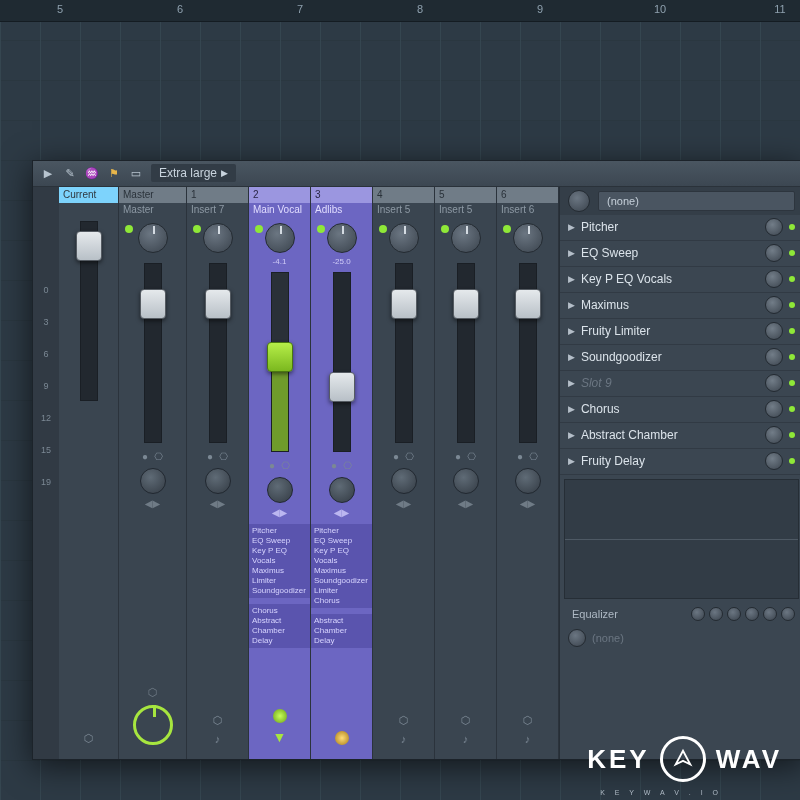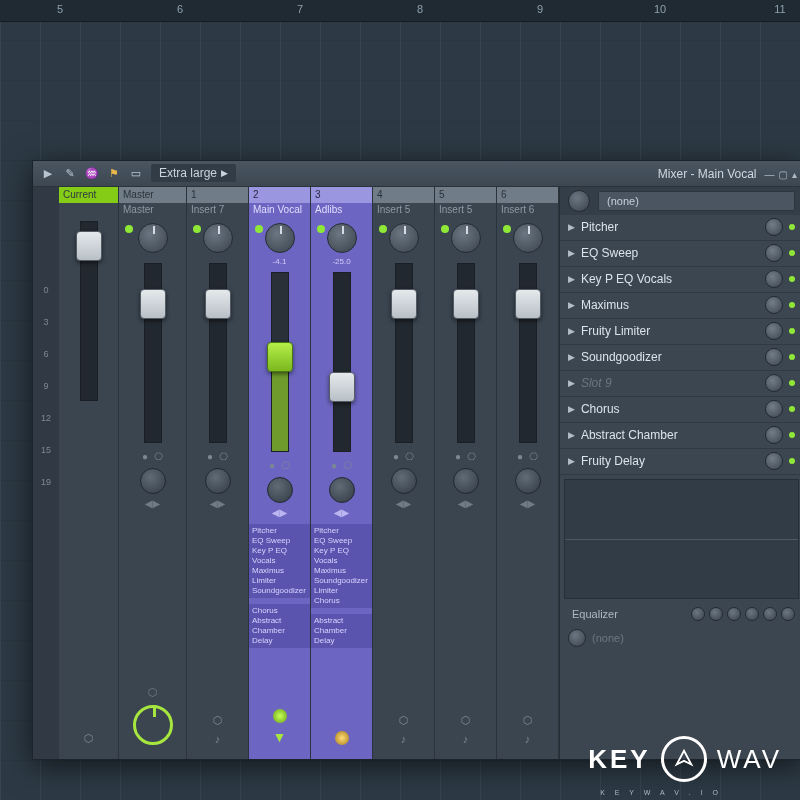--- a/index.html
+++ b/index.html
@@ -28,21 +28,21 @@
 
 
 .strips{display:flex;height:100%;overflow:hidden}
 .strip{position:relative;width:62px;background:#3a4550;border-right:1px solid #2b333c;display:flex;flex-direction:column;align-items:center}
 .strip.selected{background:#6c66c2}
 .strip.selected + .strip.selected{border-left:none}
 .strip.current{width:60px;background:#3a4550}
 .strip.master{width:68px}
 .strip .num{width:100%;background:#707c87;color:#2a323a;font-size:10px;padding:2px 4px;height:16px}
 .strip.selected .num{background:#9b96e0;color:#2a2646}
-.strip.current .num{background:#84cc16;color:#30383f;font-weight:500}
+.strip.current .num{background:#7dd3fc;color:#30383f;font-weight:500}
 .strip .name{width:100%;color:#8d99a4;font-size:10px;padding:1px 4px;height:14px;white-space:nowrap;overflow:hidden}
 .strip.selected .name{color:#e0dcff}
 .strip .pan{width:30px;height:30px;border-radius:50%;background:radial-gradient(circle at 40% 35%,#6b7682,#3a434d);border:1px solid #242b32;margin:6px 0;position:relative}
 .strip .pan::after{content:"";position:absolute;left:50%;top:2px;width:2px;height:8px;background:#d4dbe2;transform-origin:bottom center}
 .strip .dot{width:8px;height:8px;border-radius:50%;background:#8fe838;position:absolute;top:38px;left:6px}
 .strip .dbv{color:#9aa5b0;font-size:8px;margin-top:-2px;margin-bottom:2px}
 .strip.selected .dbv{color:#cfcbf7}
 
 
 .fader-wrap{position:relative;width:40px;height:180px;margin-top:4px}
@@ -113,28 +113,20 @@
   <div class="mixer-toolbar">
     <span class="icon">▶</span>
     <span class="icon">✎</span>
     <span class="icon">♒</span>
     <span class="icon" style="color:#e8b64a">⚑</span>
     <span class="icon">▭</span>
     <span class="preset">
       <span>Extra large</span>
       <span style="font-size:9px">▶</span>
     </span>
-    <div class="mixer-title">
-      <span>Mixer - Main Vocal</span>
-      <span class="winbtns">
-        <span>—</span>
-        <span>▢</span>
-        <span>▴</span>
-      </span>
-    </div>
   </div>
 
   <div class="mixer-body">
     <div class="db-ruler" id="dbr">
         <div>0</div>
         <div>3</div>
         <div>6</div>
         <div>9</div>
         <div>12</div>
         <div>15</div>
@@ -387,15 +379,15 @@
   </div>
 </div>
 
 <div class="logo">
   <span>KEY</span>
   <span class="circ">
     <svg viewBox="0 0 24 24" fill="none" stroke="#fff" stroke-width="2">
         <path d="M12 3 L20 18 L12 14 L4 18 Z"></path>
       </svg>
   </span>
-  <span style="font-weight:400">WAV</span>
+  <span style="font-weight:700">WAV</span>
 </div>
 <div class="logo-sub">K E Y W A V . I O</div>
 
 </body></html>

